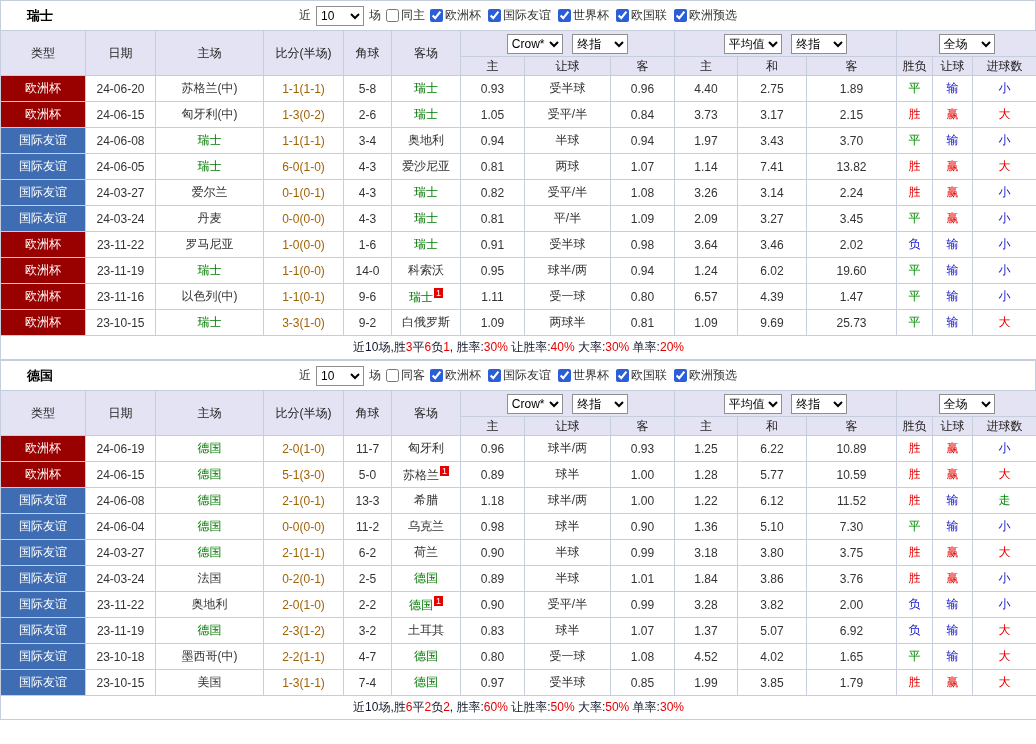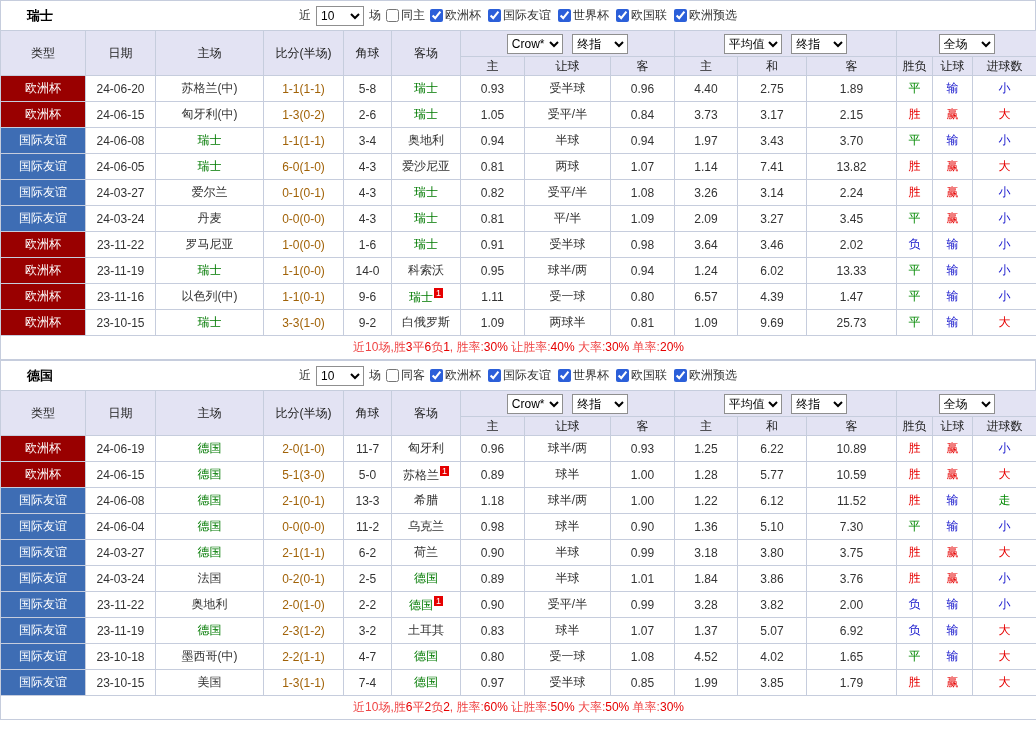--- a/index.html
+++ b/index.html
@@ -31,21 +31,21 @@
   .sel-cell select{margin:0 3px;min-width:56px}
   .stats tbody td{height:26px;background:#fff}
   .type-cell{color:#fff}
   .score{color:#a16207}
   .t-target{color:#007a00}
   sup.rc{display:inline-block;background:#e60000;color:#fff;font-size:9px;line-height:10px;padding:0 2px;margin-left:1px;vertical-align:super}
   td.res-r{color:var(--res-r)}
   td.res-g{color:var(--res-g)}
   td.res-b{color:var(--res-b)}
   .summary-cell{height:24px;background:#fff}
-  .sum-k{color:#ef4444}
+  .sum-k{color:#0f172a}
   .sum-r{color:#e60000}
 </style>
 </head>
 <body>
 
 <div class="page">
   <main id="sections">
   <section class="team-section">
     <div class="toolbar">
       <span class="team-name">瑞士</span>
@@ -258,21 +258,21 @@
               <td>23-11-19</td>
               <td><span class="t-target">瑞士</span></td>
               <td class="score">1-1(0-0)</td>
               <td>14-0</td>
               <td><span>科索沃</span></td>
               <td>0.95</td>
               <td>球半/两</td>
               <td>0.94</td>
               <td>1.24</td>
               <td>6.02</td>
-              <td>13.33</td>
+              <td>19.60</td>
               <td class="res-g">平</td>
               <td class="res-b">输</td>
               <td class="res-b">小</td>
             </tr>
             <tr>
               <td class="type-cell" style="background: rgb(153, 0, 0);">欧洲杯</td>
               <td>23-11-16</td>
               <td><span>以色列(中)</span></td>
               <td class="score">1-1(0-1)</td>
               <td>9-6</td>

